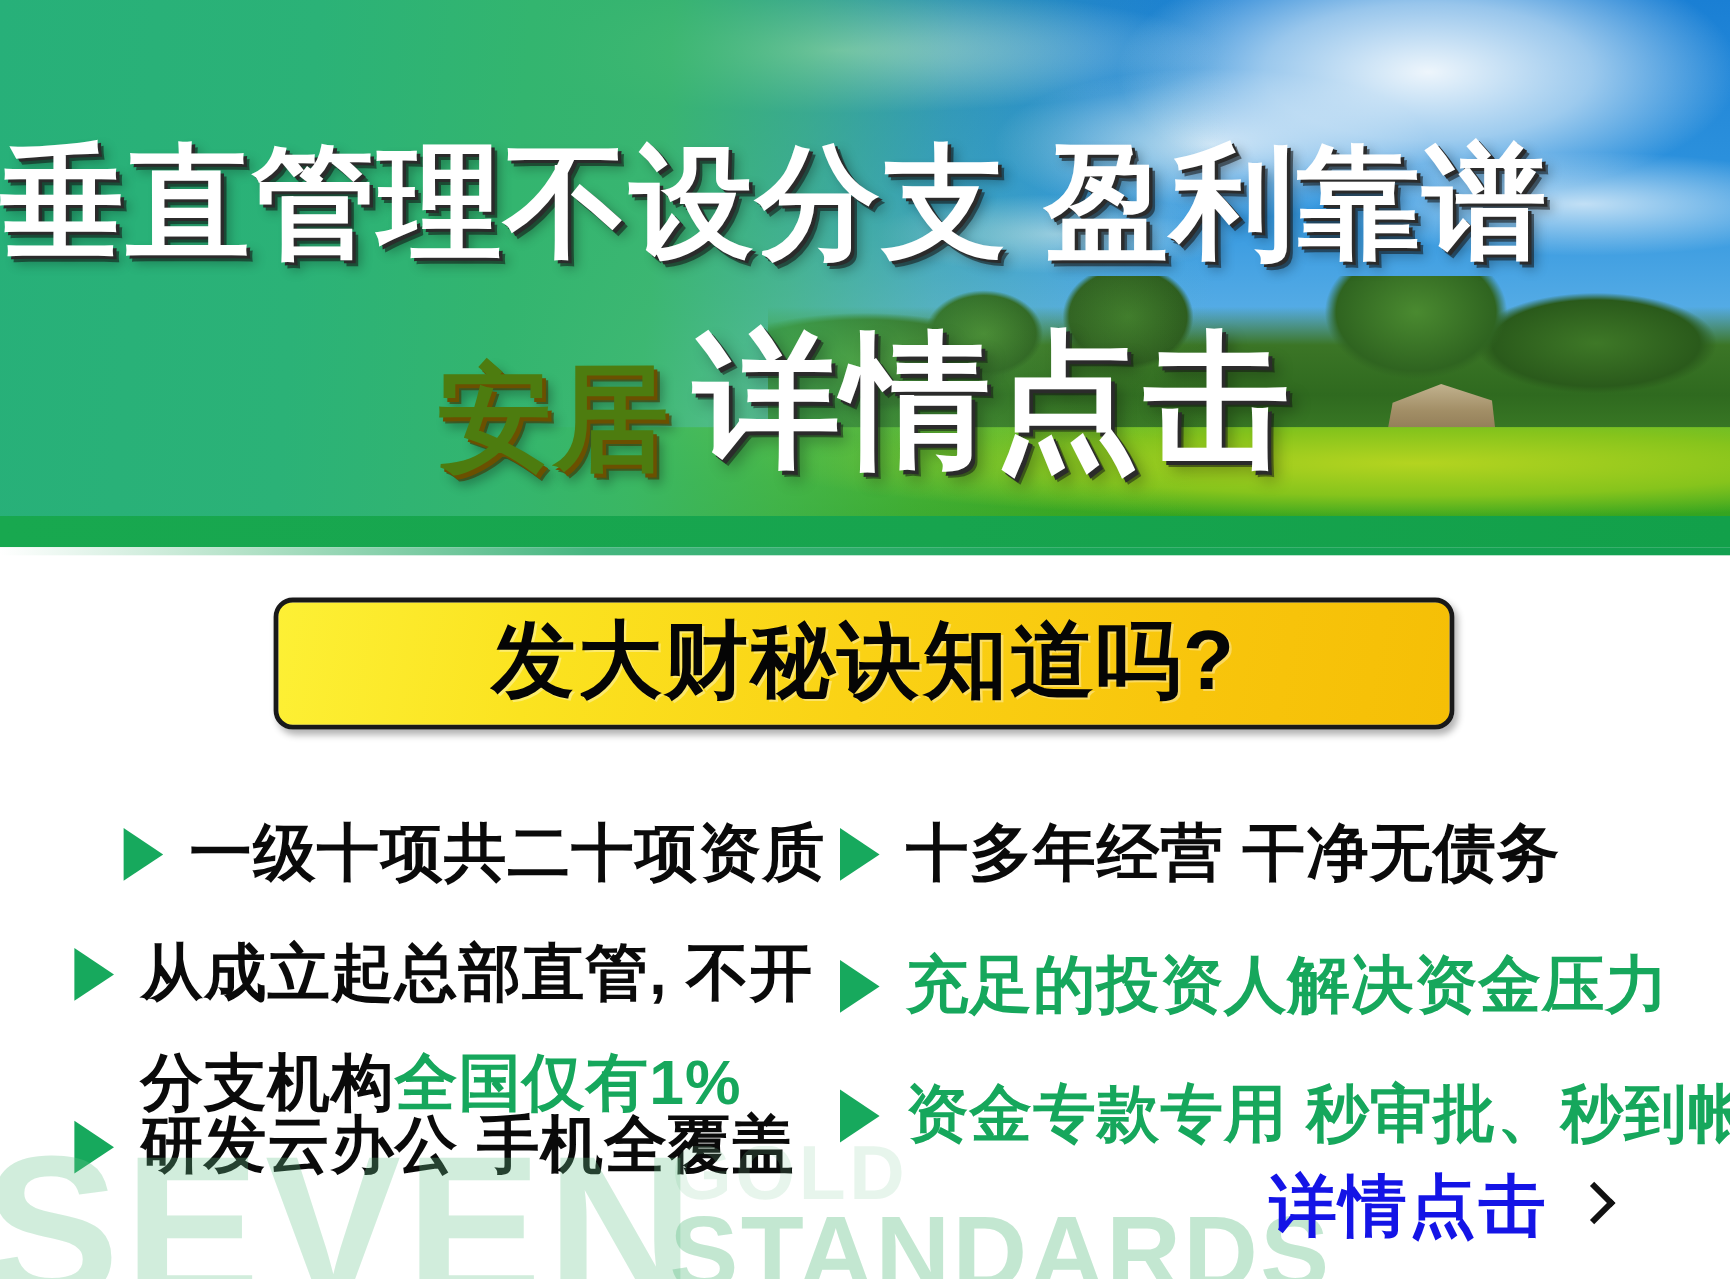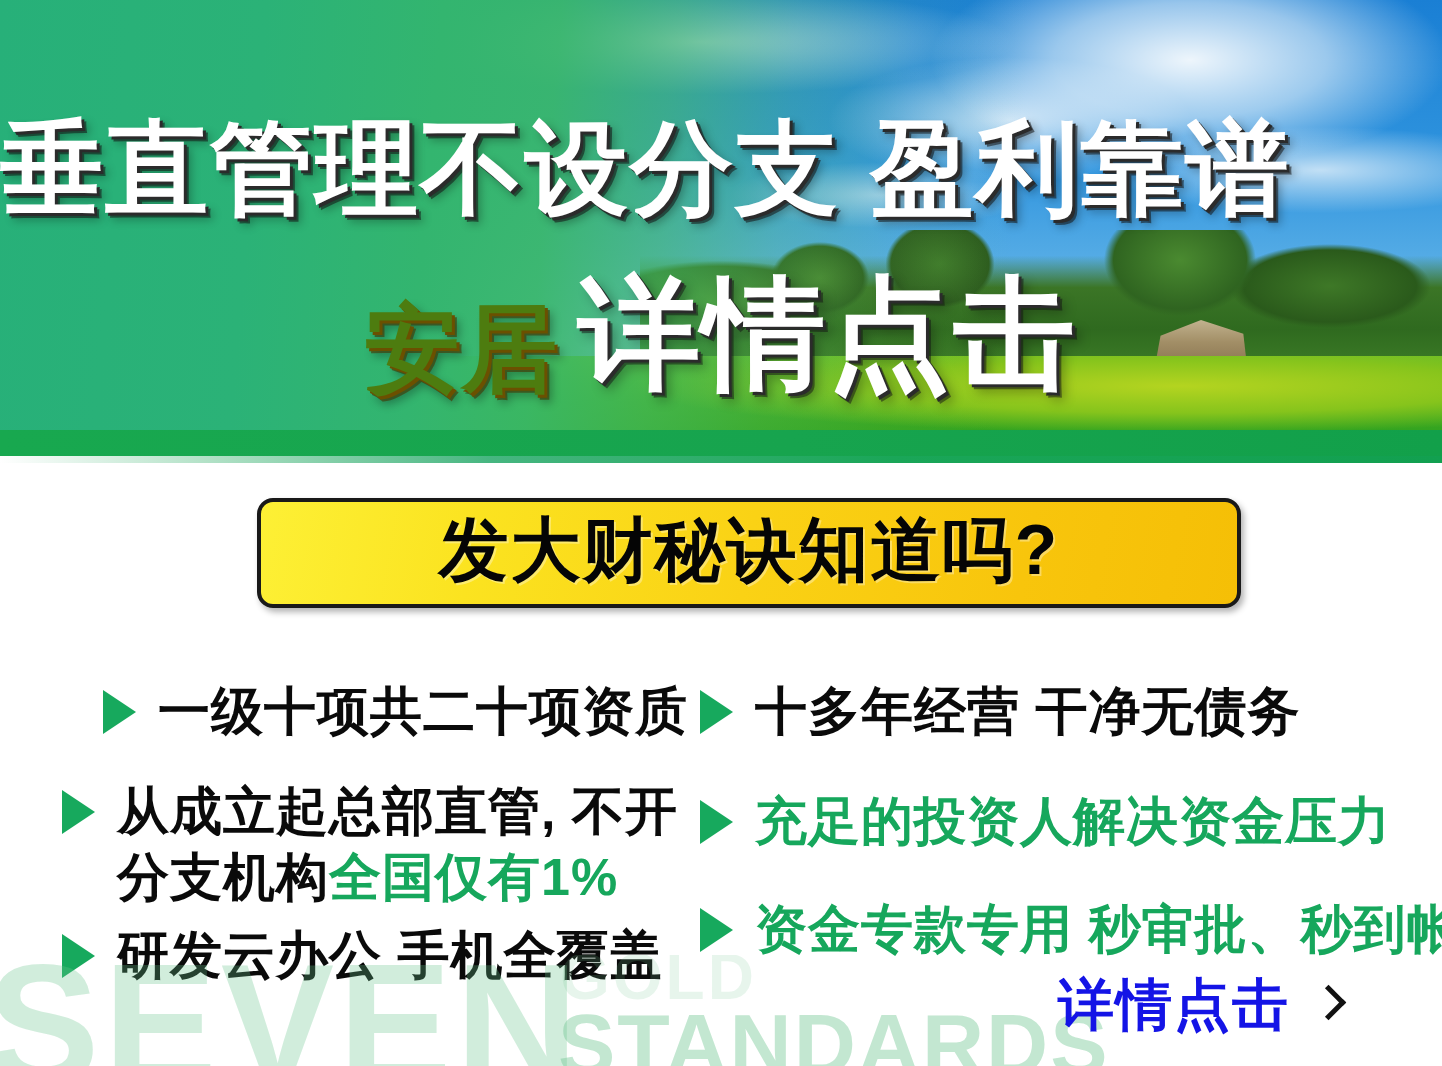--- a/index.html
+++ b/index.html
@@ -152,21 +152,20 @@
     left: 228px; top: 498px;
     width: 984px; height: 110px;
     box-sizing: border-box;
     border: 4px solid #191919;
     border-radius: 16px;
     background: linear-gradient(100deg, #fdf035 0%, #fbe320 22%, #fad215 50%, #f8c50c 78%, #f5bf06 100%);
     box-shadow: 3px 4px 6px rgba(0,0,0,0.30);
     display: flex;
     align-items: center;
     justify-content: center;
-    margin-left: 29px;
   }
   .yellow-box .txt {
     font-size: 70px;
     font-weight: bold;
     color: #050505;
     letter-spacing: 2px;
     white-space: nowrap;
     text-shadow: 2px 2px 0 rgba(255,255,255,0.35);
     transform: translateY(-2px);
   }
@@ -197,21 +196,21 @@
   .btext {
     font-size: 52px;
     line-height: 66px;
     font-weight: bold;
     color: #0a0a0a;
     letter-spacing: 1px;
     white-space: nowrap;
   }
   .btext.green { color: #16a75c; }
   .btext .hl   { color: #16a75c; }
-  .btext .l2   { display: block; }
+  .btext .l2   { display: block; margin-top: 26px; }
 
   
   .bl-1 { left: 0;  top: 18px; padding-left: 41px; }
   .bl-2 { left: 0;  top: 118px; justify-content: center; }
   .bl-3 { left: 0;  top: 262px; }
   
   .br-1 { left: 0;  top: 18px; }
   .br-2 { left: 0;  top: 128px; }
   .br-3 { left: 0;  top: 236px; }
 

